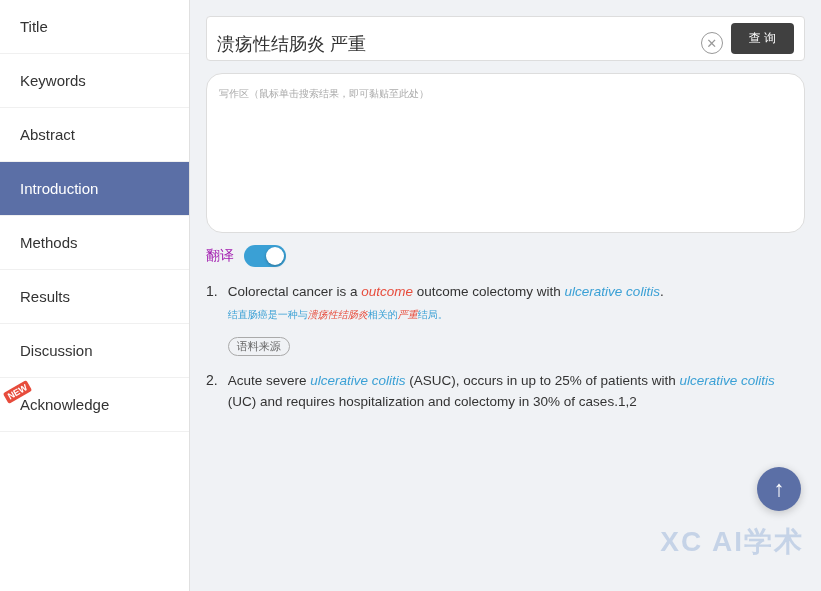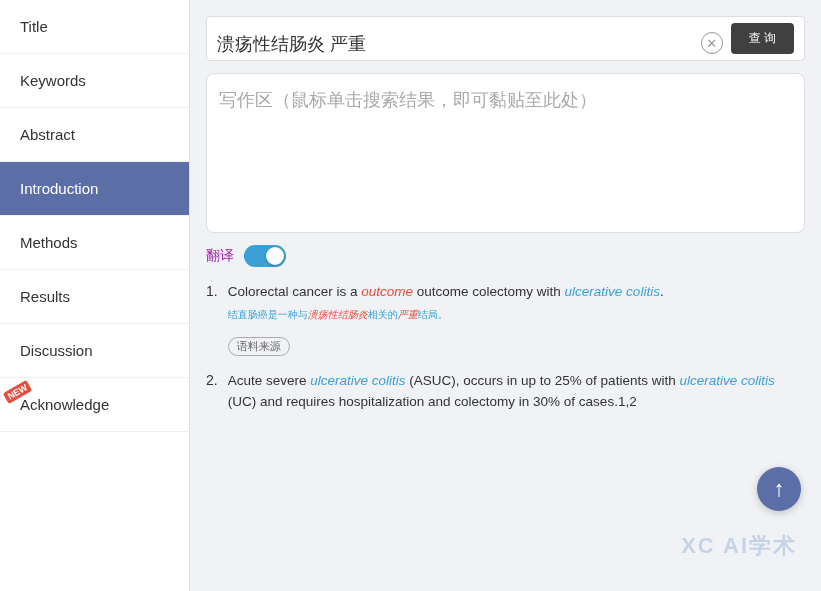--- a/index.html
+++ b/index.html
@@ -100,26 +100,26 @@
       font-size: 12px;
       cursor: pointer;
       flex-shrink: 0;
       font-family: inherit;
     }
 
     
     .writing-area {
       background: #fff;
       border: 1px solid #ddd;
-      border-radius: 8px;
+      border-radius: 16px;
       padding: 12px;
       min-height: 160px;
       margin-bottom: 12px;
       color: #aaa;
-      font-size: 18px;
+      font-size: 10px;
       line-height: 1.6;
     }
 
     
     .translate-row {
       display: flex;
       align-items: center;
       gap: 10px;
       margin-bottom: 14px;
     }
@@ -205,24 +205,24 @@
       justify-content: center;
       cursor: pointer;
       color: #fff;
       font-size: 22px;
       box-shadow: 0 2px 8px rgba(0,0,0,0.2);
     }
 
     
     .watermark {
       position: absolute;
-      right: 24px;
+      right: 17px;
       bottom: 30px;
       color: rgba(100,140,200,0.3);
-      font-size: 22px;
+      font-size: 28px;
       font-weight: bold;
       pointer-events: none;
       letter-spacing: 2px;
     }
   </style>
 </head>
 <body>
 
 <div class="sidebar">
 

